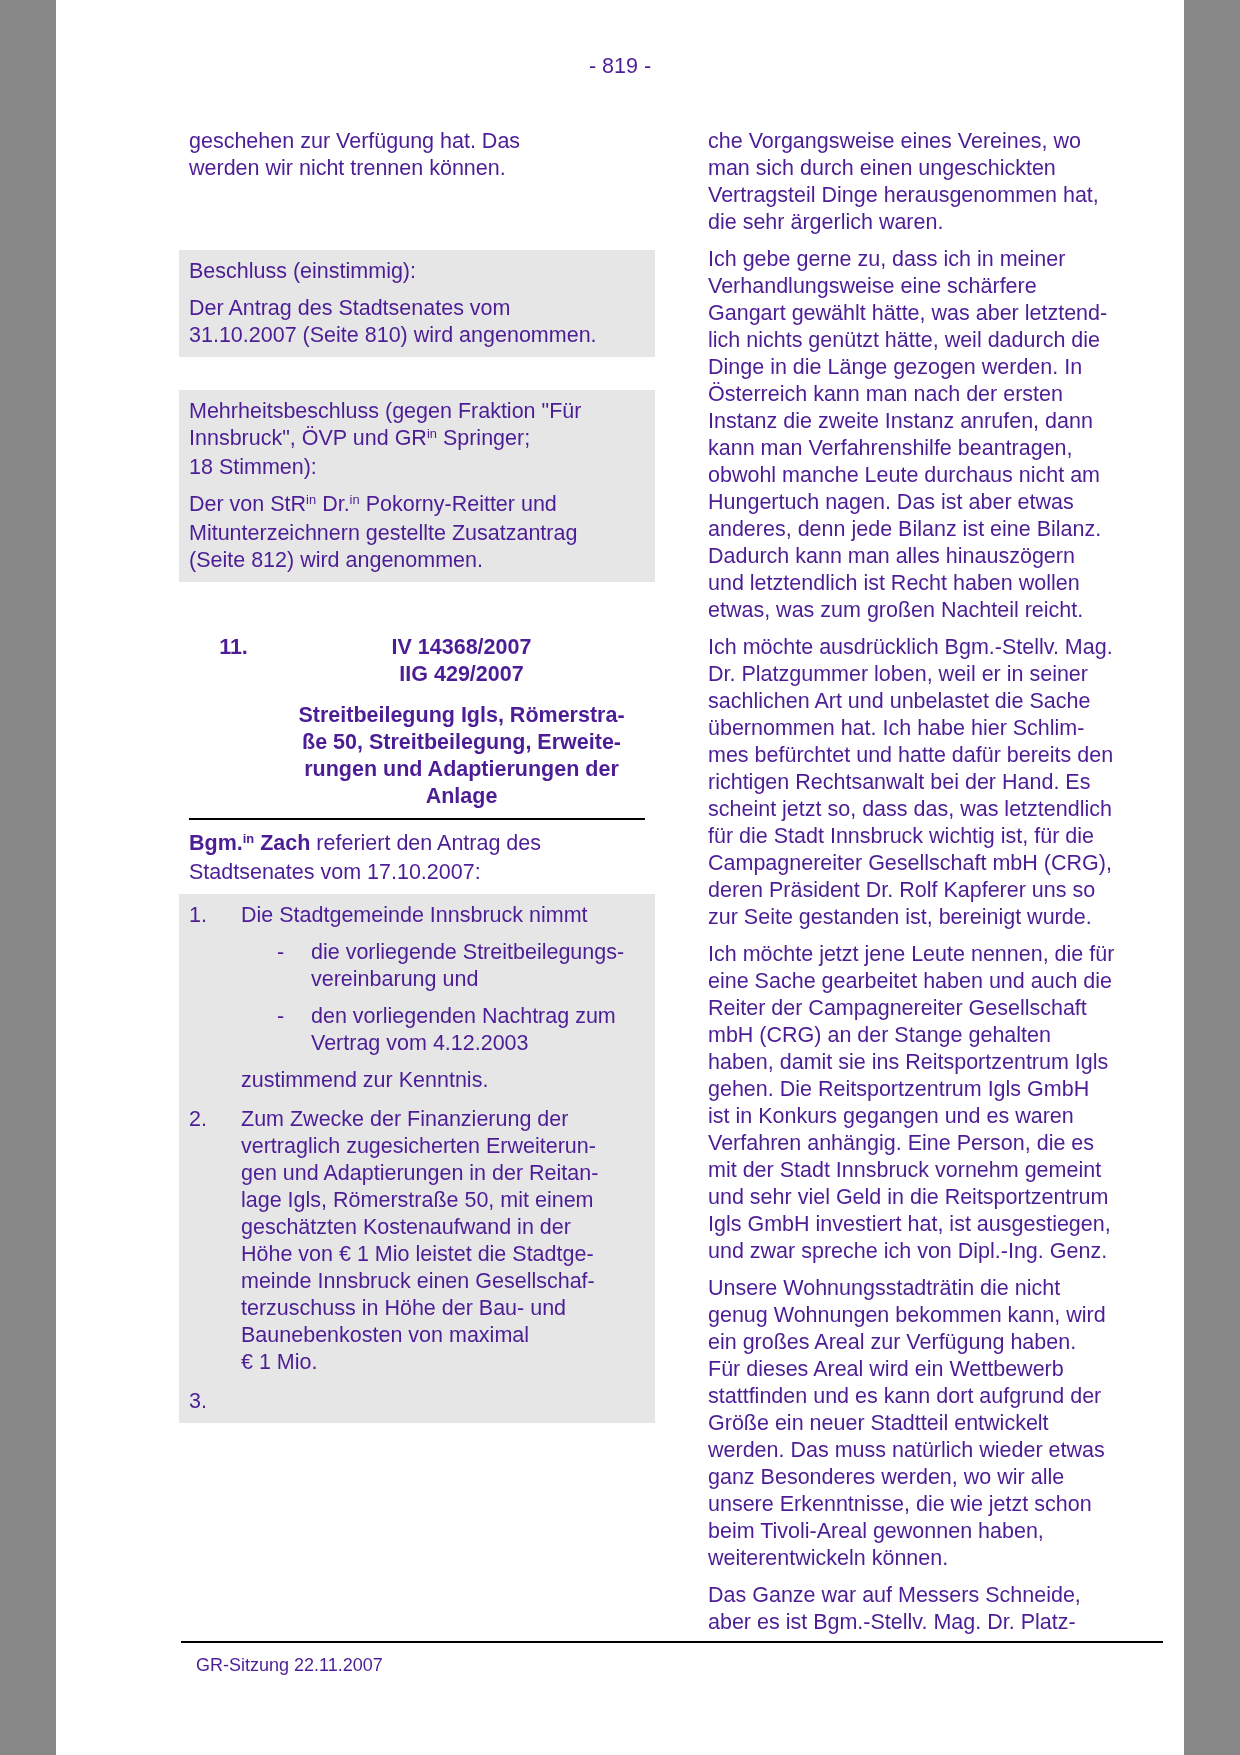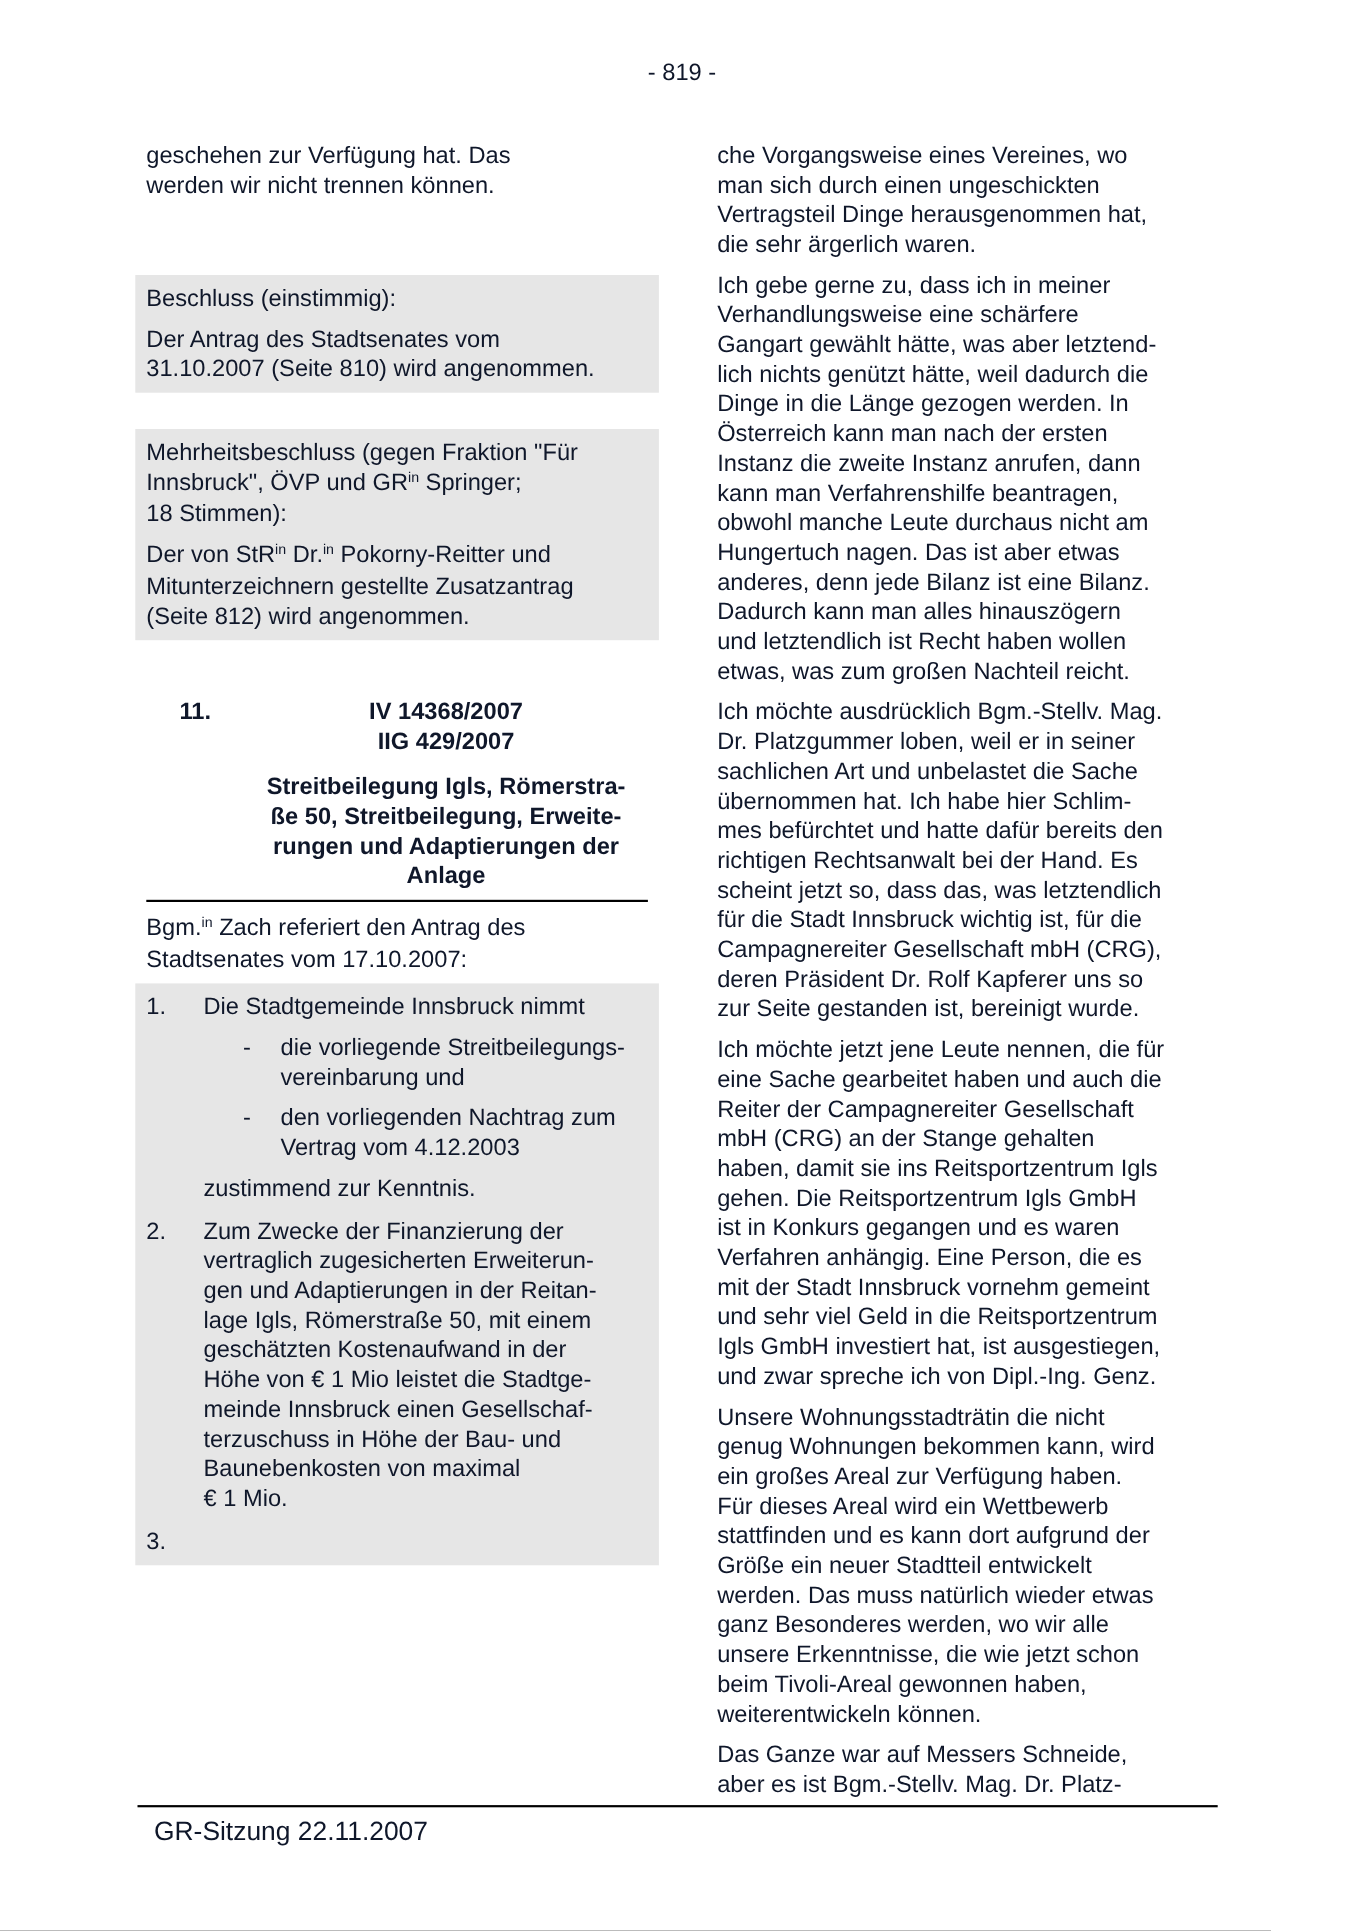--- a/index.html
+++ b/index.html
@@ -1,22 +1,22 @@
 <!DOCTYPE html>
 <html><head>
 <meta charset="utf-8">
 <style>
   html, body { margin: 0; padding: 0; background: #888; }
   .page {
     position: relative;
-    width: 1240px;
+    width: 1128px;
     height: 1755px;
     margin: 0 auto;
     background: #ffffff;
-    color: #0f172a;
+    color: #4c1d95;
     font-family: "Liberation Sans", "DejaVu Sans", sans-serif;
     font-size: 21.5px;
     line-height: 27px;
     overflow: hidden;
   }
   .page-number {
     position: absolute;
     top: 53px; left: 0;
     width: 100%;
     text-align: center;
@@ -53,32 +53,32 @@
   .dash-item { display: flex; margin-left: 36px; }
   .dash-col { width: 34px; flex: 0 0 34px; }
   .dash-item .para { flex: 1; }
 
   .closing { margin-top: 10px; }
 
   .col-right .para { margin-bottom: 10px; }
   .col-right .para:last-child { margin-bottom: 0; }
 
   .seg-sup, .seg-bsup { font-size: 0.6em; position: relative; top: -0.55em; }
-  .seg-b, .seg-bsup { font-weight: normal; }
+  .seg-b, .seg-bsup { font-weight: bold; }
 
   .footer-rule {
     position: absolute;
     top: 1641px; left: 125px;
     width: 982px;
     border-top: 2px solid #000;
   }
   .footer-text {
     position: absolute;
     top: 1652px; left: 140px;
-    font-size: 24px;
+    font-size: 18px;
   }
 </style>
 </head>
 <body>
 
 <div class="page">
 
   <div class="page-number">- 819 -</div>
 
   <div class="col col-left">

